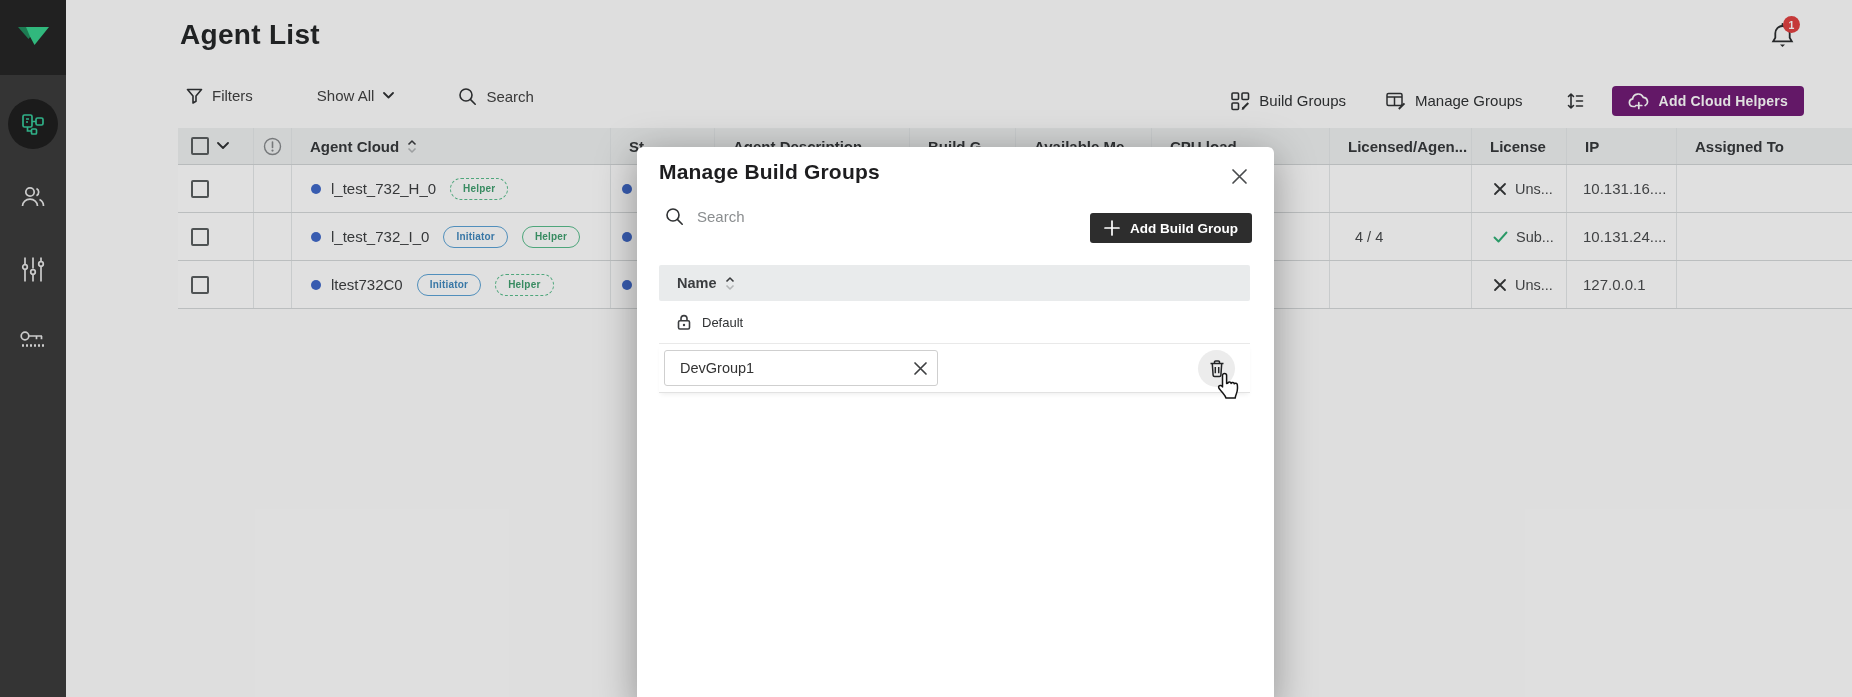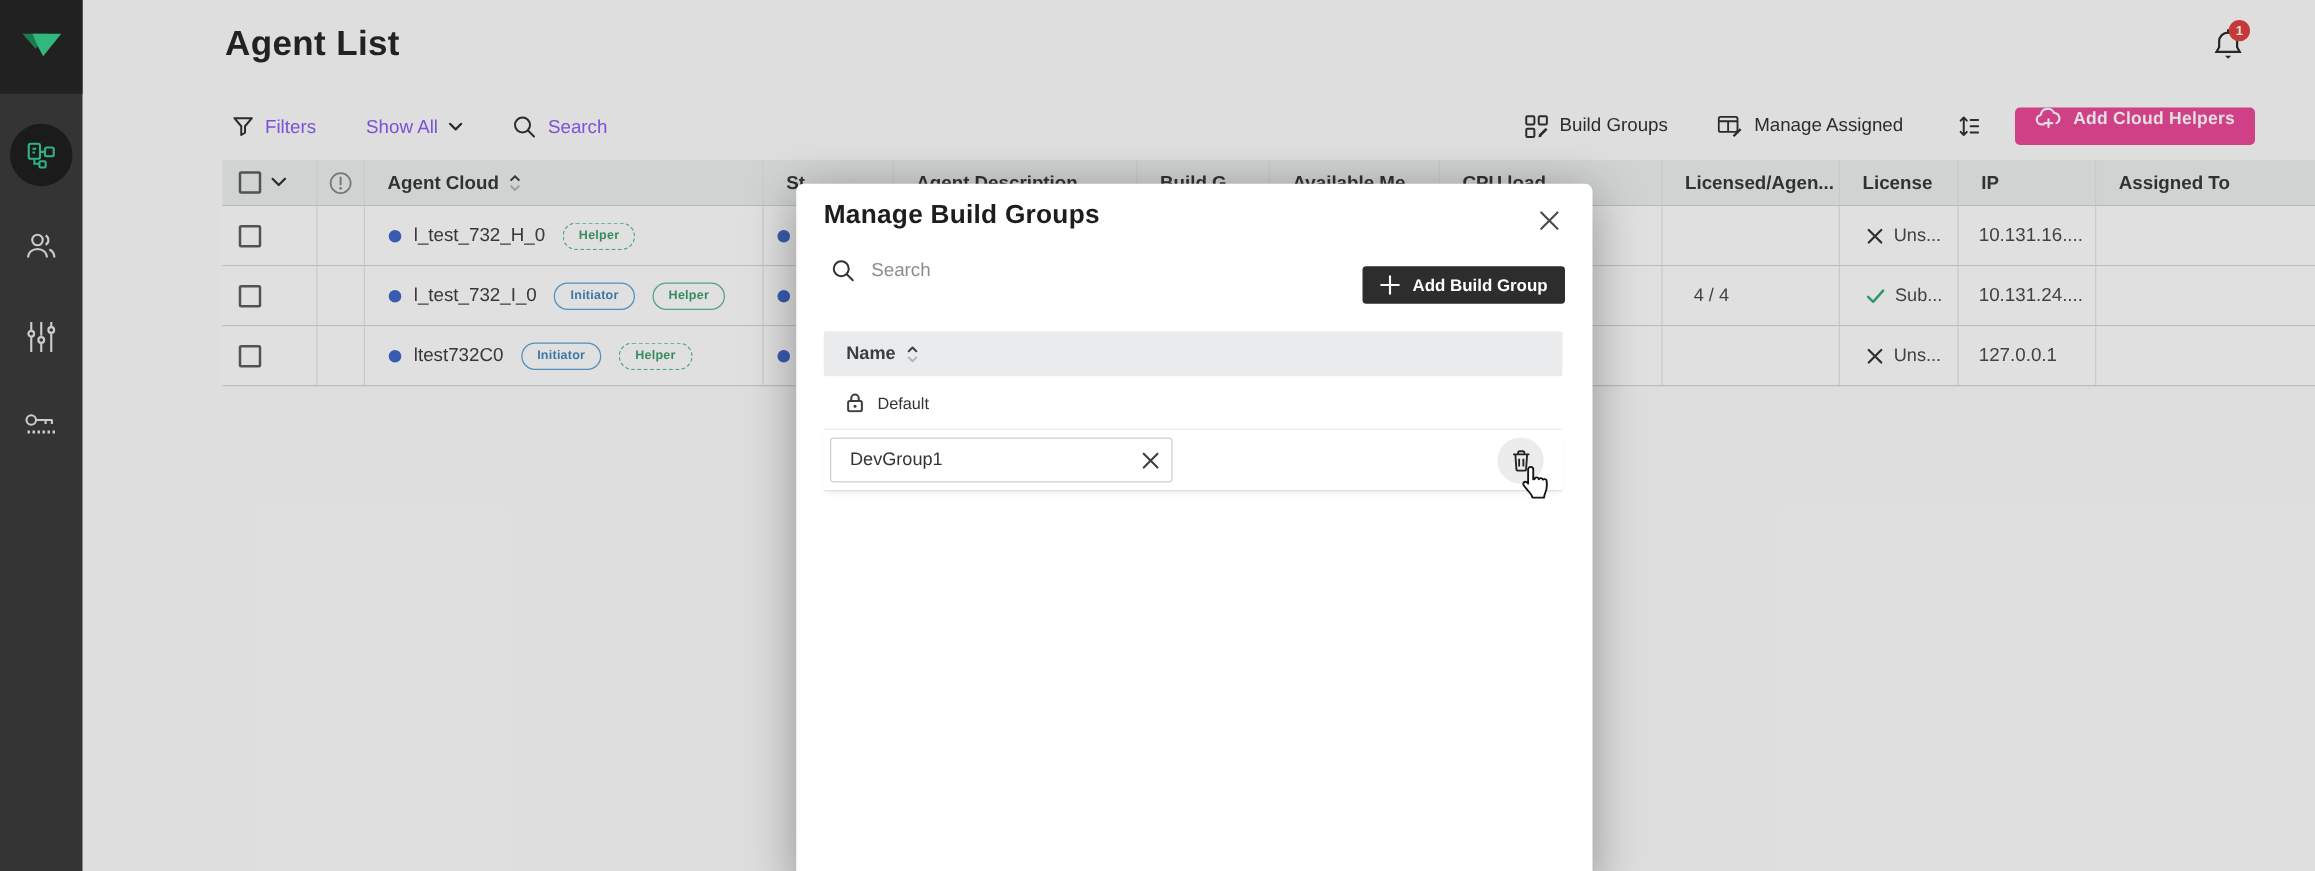--- a/index.html
+++ b/index.html
@@ -16,29 +16,29 @@
   .nav-item { position:absolute; left:0; width:66px; display:flex; justify-content:center; cursor:pointer; }
   .nav-item.active { }
   .active-circle { width:50px; height:50px; border-radius:50%; background:#1d1d1d; display:flex; align-items:center; justify-content:center; }
   .nav-users   { top:184px; }
   .nav-sliders { top:256px; }
   .nav-key     { top:328px; }
   .nav-agents  { top:99px; }
 
   
   .page-title { position:absolute; left:180px; top:19px; font-size:28px; font-weight:bold; color:#232527; letter-spacing:.3px; }
-  .toolbar-left { position:absolute; left:186px; top:87px; height:28px; display:flex; align-items:center; font-size:15px; color:#8b5cf6; }
+  .toolbar-left { position:absolute; left:186px; top:87px; height:28px; display:flex; align-items:flex-start; font-size:15px; color:#404040;gap:24px; }
   .tool-item { display:flex; align-items:center; gap:9px; cursor:pointer; }
   .tool-item + .tool-item { margin-left:40px; }
   .toolbar-right { position:absolute; top:86px; right:48px; height:30px; display:flex; align-items:center; font-size:15px; color:#2f3133; }
   .tr-btn { display:flex; align-items:flex-start; gap:9px; cursor:pointer; white-space:nowrap; }
   .tr-gap-a { margin-left:40px; } .tr-gap-b { margin-left:44px; } .tr-gap-c { margin-left:28px; }
   .purple-btn {
-    height:30px; padding:0 16px; display:flex; gap:9px;
-    background:#ec4899; color:#fff; font-size:14px; font-weight:bold;
+    height:30px; padding:0 16px; display:flex; align-items:center; gap:9px;
+    background:#701a75; color:#fff; font-size:14px; font-weight:bold;
     border:none; border-radius:4px; cursor:pointer; letter-spacing:.2px;
   }
   .bell-wrap { position:absolute; left:1770px; top:22px; width:30px; height:30px; cursor:pointer; z-index:10; }
   .bell-badge {
     position:absolute; left:13px; top:-6px; min-width:17px; height:17px; border-radius:9px;
     background:#e04040; color:#fff; font-size:10.5px; font-weight:bold;
     display:flex; align-items:center; justify-content:center; padding:0 4px;
   }
 
   
@@ -203,21 +203,21 @@
       <path d="M10.6 18l1-3 2 2z" fill="#2f3133" stroke="none"></path>
     </svg>
     <span>Build Groups</span>
   </div>
   <div class="tr-btn tr-gap-a">
     <svg width="20" height="18" viewBox="0 0 20 18" fill="none" stroke="#2f3133" stroke-width="1.5">
       <rect x="1" y="1.5" width="15" height="12" rx="1.5"></rect>
       <path d="M1 5h15M8.5 5v8.5"></path>
       <path d="M12.8 17l5.7-5.7" stroke-width="1.9"></path>
     </svg>
-    <span>Manage Assigned</span>
+    <span>Manage Groups</span>
   </div>
   <div class="tr-btn tr-gap-b">
     <svg width="17" height="18" viewBox="0 0 17 18" stroke="#2f3133" fill="none" stroke-width="1.6">
       <path d="M4 2v14M4 2L1.5 4.5M4 2l2.5 2.5M4 16l-2.5-2.5M4 16l2.5-2.5" stroke-linecap="round" stroke-linejoin="round"></path>
       <path d="M9.5 4h6M9.5 9h6M9.5 14h6" stroke-linecap="round"></path>
     </svg>
   </div>
   <button class="purple-btn tr-gap-c">
     <svg width="22" height="17" viewBox="0 0 22 17" fill="none" stroke="#ffffff" stroke-width="1.7">
       <path d="M7 13.5H5.2a3.8 3.8 0 01-.6-7.55A5.6 5.6 0 0115.3 4.4a4.3 4.3 0 011.9 8.1" stroke-linecap="round"></path>

